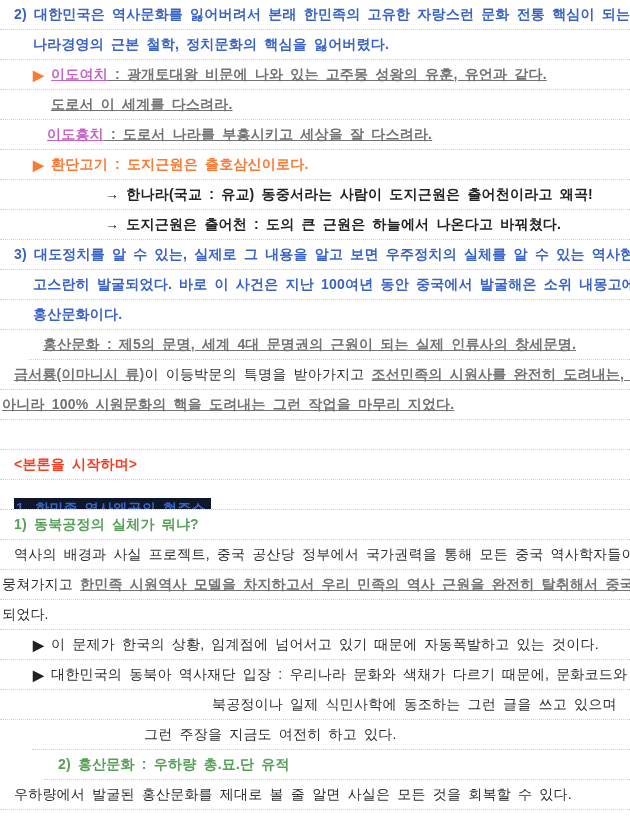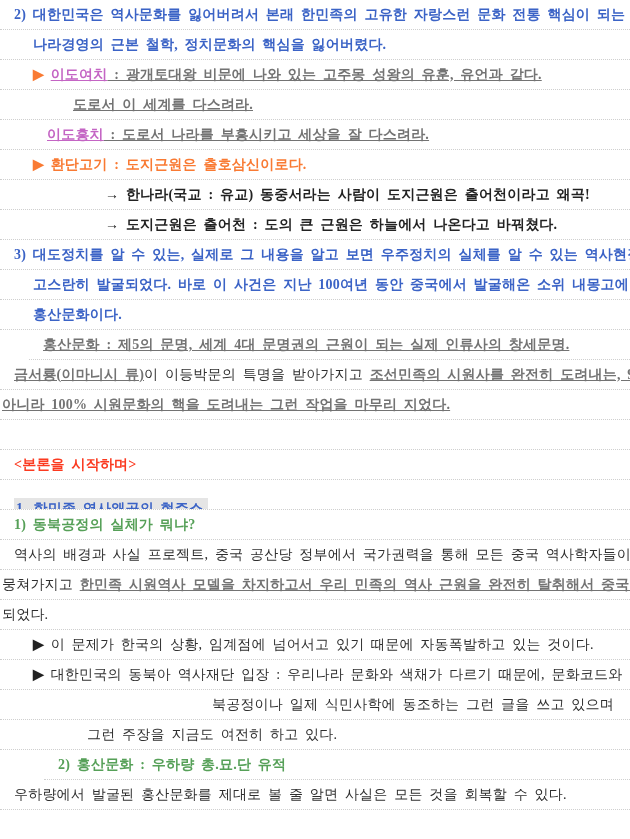--- a/index.html
+++ b/index.html
@@ -2,21 +2,21 @@
 <html><head>
 <meta charset="utf-8">
 <style>
   html, body { margin: 0; padding: 0; background: #ffffff; }
   .page {
     position: relative;
     width: 630px;
     height: 839px;
     overflow: hidden;
     background: #ffffff;
-    font-family: Liberation Serif, serif;
+    font-family: Liberation Sans, sans-serif;
     font-size: 14px;
     color: #2b2b2b;
   }
   .doc-body { width: 630px; }
   .row {
     box-sizing: border-box;
     height: 30px;
     border-bottom: 1px dotted #cfcfcf;
     display: flex;
     align-items: center;
@@ -25,39 +25,39 @@
   .row span { white-space: pre; letter-spacing: 0.2px; word-spacing: 3px; }
   .seg-blue      { color: #3b63c6; font-weight: bold; }
   .seg-black-bu  { color: #737373; font-weight: bold; text-decoration: underline; }
   .seg-purple-u  { color: #c465c4; font-weight: bold; text-decoration: underline; }
   .seg-orange-b  { color: #f97a33; font-weight: bold; }
   .seg-black-b   { color: #222222; font-weight: bold; }
   .seg-black     { color: #2e2e2e; font-weight: normal; }
   .seg-red-b     { color: #fb3a20; font-weight: bold; }
   .seg-green-b   { color: #56a058; font-weight: bold; }
   .seg-hl-blue   { color: #3b63c6; font-weight: bold; text-decoration: underline;
-                   background: #e5e5e5; padding: 2px 5px 2px 2px; margin-top: 28px; }
+                   background: #0f172a; padding: 2px 5px 2px 2px; margin-top: 28px; }
 </style>
 </head>
 <body>
 
 <div class="page">
   <div class="doc-body">
       <div class="row" style="padding-left: 14px;">
         <span class="seg-blue">2) 대한민국은 역사문화를 잃어버려서 본래 한민족의 고유한 자랑스런 문화 전통 핵심이 되는</span>
       </div>
       <div class="row" style="padding-left: 33px;">
         <span class="seg-blue">나라경영의 근본 철학, 정치문화의 핵심을 잃어버렸다.</span>
       </div>
       <div class="row" style="padding-left: 33px;">
         <span class="seg-orange-b">▶ </span>
         <span class="seg-purple-u">이도여치</span>
         <span class="seg-black-bu"> : 광개토대왕 비문에 나와 있는 고주몽 성왕의 유훈, 유언과 같다.</span>
       </div>
-      <div class="row" style="padding-left: 73px; align-items: center;">
+      <div class="row" style="padding-left: 51px; align-items: center;">
         <span class="seg-black-bu">도로서 이 세계를 다스려라.</span>
       </div>
       <div class="row" style="padding-left: 47px;">
         <span class="seg-purple-u">이도흥치</span>
         <span class="seg-black-bu"> : 도로서 나라를 부흥시키고 세상을 잘 다스려라.</span>
       </div>
       <div class="row" style="padding-left: 33px;">
         <span class="seg-orange-b">▶ </span>
         <span class="seg-orange-b">환단고기 : 도지근원은 출호삼신이로다.</span>
       </div>
@@ -111,21 +111,21 @@
         <span class="seg-black-b">▶ </span>
         <span class="seg-black">이 문제가 한국의 상황, 임계점에 넘어서고 있기 때문에 자동폭발하고 있는 것이다.</span>
       </div>
       <div class="row" style="padding-left: 33px;">
         <span class="seg-black-b">▶ </span>
         <span class="seg-black">대한민국의 동북아 역사재단 입장 : 우리나라 문화와 색채가 다르기 때문에, 문화코드와 다르기</span>
       </div>
       <div class="row" style="padding-left: 212px;">
         <span class="seg-black">북공정이나 일제 식민사학에 동조하는 그런 글을 쓰고 있으며</span>
       </div>
-      <div class="row" style="padding-left: 87px;">
+      <div class="row" style="padding-left: 112px; margin-left: 32px;">
         <span class="seg-black">그런 주장을 지금도 여전히 하고 있다.</span>
       </div>
       <div class="row" style="padding-left: 14px; margin-left: 44px;">
         <span class="seg-green-b">2) 홍산문화 : 우하량 총.묘.단 유적</span>
       </div>
       <div class="row" style="padding-left: 14px;">
         <span class="seg-black">우하량에서 발굴된 홍산문화를 제대로 볼 줄 알면 사실은 모든 것을 회복할 수 있다.</span>
       </div>
     </div>
 </div>

